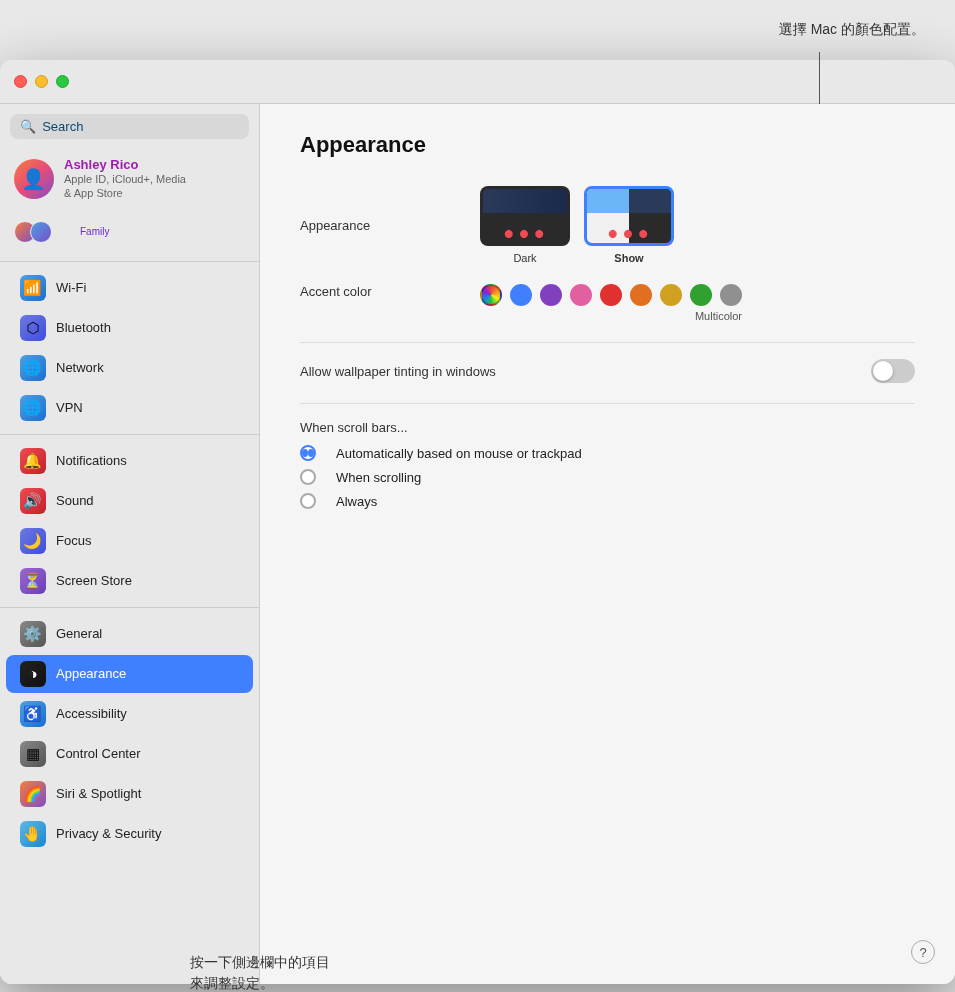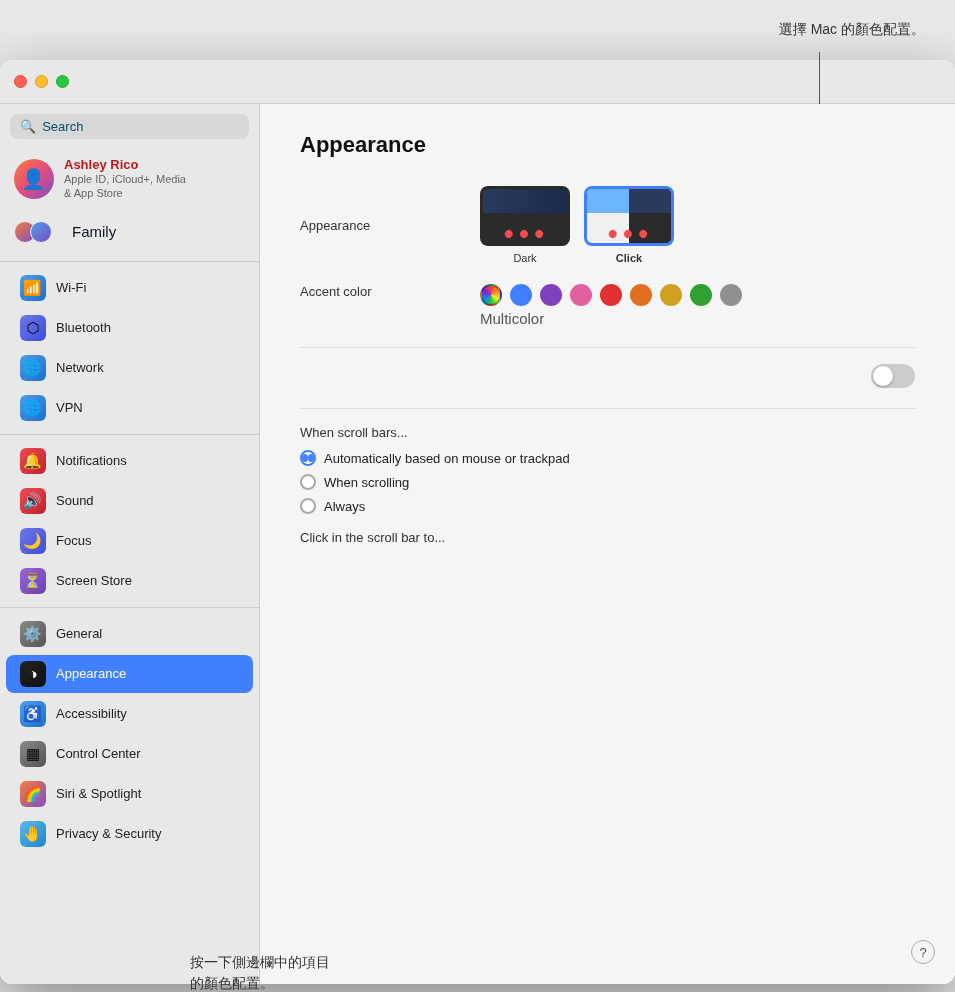--- a/index.html
+++ b/index.html
@@ -115,21 +115,21 @@
       height: 40px;
       border-radius: 50%;
       background: linear-gradient(135deg, #f97c3c, #e64c7a, #7b4fc7);
       display: flex;
       align-items: center;
       justify-content: center;
       font-size: 20px;
       flex-shrink: 0;
     }
     .user-info { flex: 1; }
-    .user-name { font-size: 13px; font-weight: 600; color: #b91c1c; }
+    .user-name { font-size: 13px; font-weight: 600; color: #a21caf; }
     .user-sub { font-size: 11px; color: #666; line-height: 1.3; }
     .family-item {
       display: flex;
       align-items: center;
       padding: 6px 14px;
       gap: 10px;
       margin-bottom: 6px;
     }
     .family-avatars {
       display: flex;
@@ -140,23 +140,23 @@
       height: 22px;
       border-radius: 50%;
       border: 1.5px solid #e8e8e8;
       background: linear-gradient(135deg, #f97c3c, #7b4fc7);
       margin-right: -6px;
     }
     .family-avatar2 {
       background: linear-gradient(135deg, #4c9fe6, #7b4fc7);
     }
     .family-label {
-      font-size: 15px;
-      color: #0f172a;
-      margin-left: 16px;
+      font-size: 10px;
+      color: #6d28d9;
+      margin-left: 24px;
     }
     .sidebar-divider {
       height: 1px;
       background: #ccc;
       margin: 6px 0;
     }
     .sidebar-item {
       display: flex;
       align-items: center;
       padding: 6px 14px;
@@ -342,24 +342,24 @@
       justify-content: center;
     }
     .accent-color-btn.selected {
       border-color: rgba(0,0,0,0.3);
     }
     .accent-section {
       display: flex;
       flex-direction: column;
     }
     .multicolor-label {
-      font-size: 15px;
+      font-size: 11px;
       color: #555;
       margin-top: 4px;
-      text-align: left;
+      text-align: right;
     }
     
     .dropdown-select {
       background: #e8e8e8;
       border: 1px solid #ccc;
       border-radius: 6px;
       padding: 4px 24px 4px 10px;
       font-size: 13px;
       color: #222;
       appearance: none;
@@ -413,21 +413,21 @@
       margin-top: 8px;
     }
     .radio-group {
       display: flex;
       flex-direction: column;
       gap: 8px;
     }
     .radio-item {
       display: flex;
       align-items: center;
-      gap: 8px;
+      gap: 20px;
       cursor: pointer;
     }
     .radio-circle {
       width: 16px;
       height: 16px;
       border-radius: 50%;
       border: 2px solid #aaa;
       background: white;
       display: flex;
       align-items: center;
@@ -595,21 +595,21 @@
         <div class="setting-row">
           <div class="setting-label">Appearance</div>
           <div class="setting-control">
             <div class="appearance-options">
               <div class="appearance-option">
                 <div class="appearance-thumb thumb-dark"></div>
                 <span class="appearance-label">Dark</span>
               </div>
               <div class="appearance-option">
                 <div class="appearance-thumb thumb-auto selected"></div>
-                <span class="appearance-label selected">Click</span>
+                <span class="appearance-label selected">Show</span>
               </div>
             </div>
           </div>
         </div>
 
         <div class="setting-row" style="flex-direction:column;align-items:flex-start;">
           <div style="display:flex;align-items:flex-start;width:100%;">
             <div class="setting-label">Accent color</div>
             <div class="setting-control">
               <div class="accent-section">
@@ -630,20 +630,21 @@
               </div>
             </div>
           </div>
         </div>
 
         <div class="divider"></div>
 
 
 
         <div class="setting-row">
+          <div class="setting-label" style="flex:1;">Allow wallpaper tinting in windows</div>
           <div class="setting-control" style="justify-content:flex-end;">
             <div class="toggle"></div>
           </div>
         </div>
 
         <div class="divider"></div>
 
         <div style="margin-bottom:16px;">
           <div class="section-title">When scroll bars...</div>
           <div class="radio-group">
@@ -658,25 +659,24 @@
               <span class="radio-label">When scrolling</span>
             </div>
             <div class="radio-item">
               <div class="radio-circle"></div>
               <span class="radio-label">Always</span>
             </div>
           </div>
         </div>
 
         <div style="margin-bottom:16px;">
-          <div class="section-title">Click in the scroll bar to...</div>
         </div>
 
         <div class="help-btn">?</div>
       </div>
     </div>
   </div>
 
   <div class="annotation-bottom">
     <span>按一下側邊欄中的項目</span><br>
-    <span>的顏色配置。</span>
+    <span>來調整設定。</span>
   </div>
 </div>
 
 </body></html>

